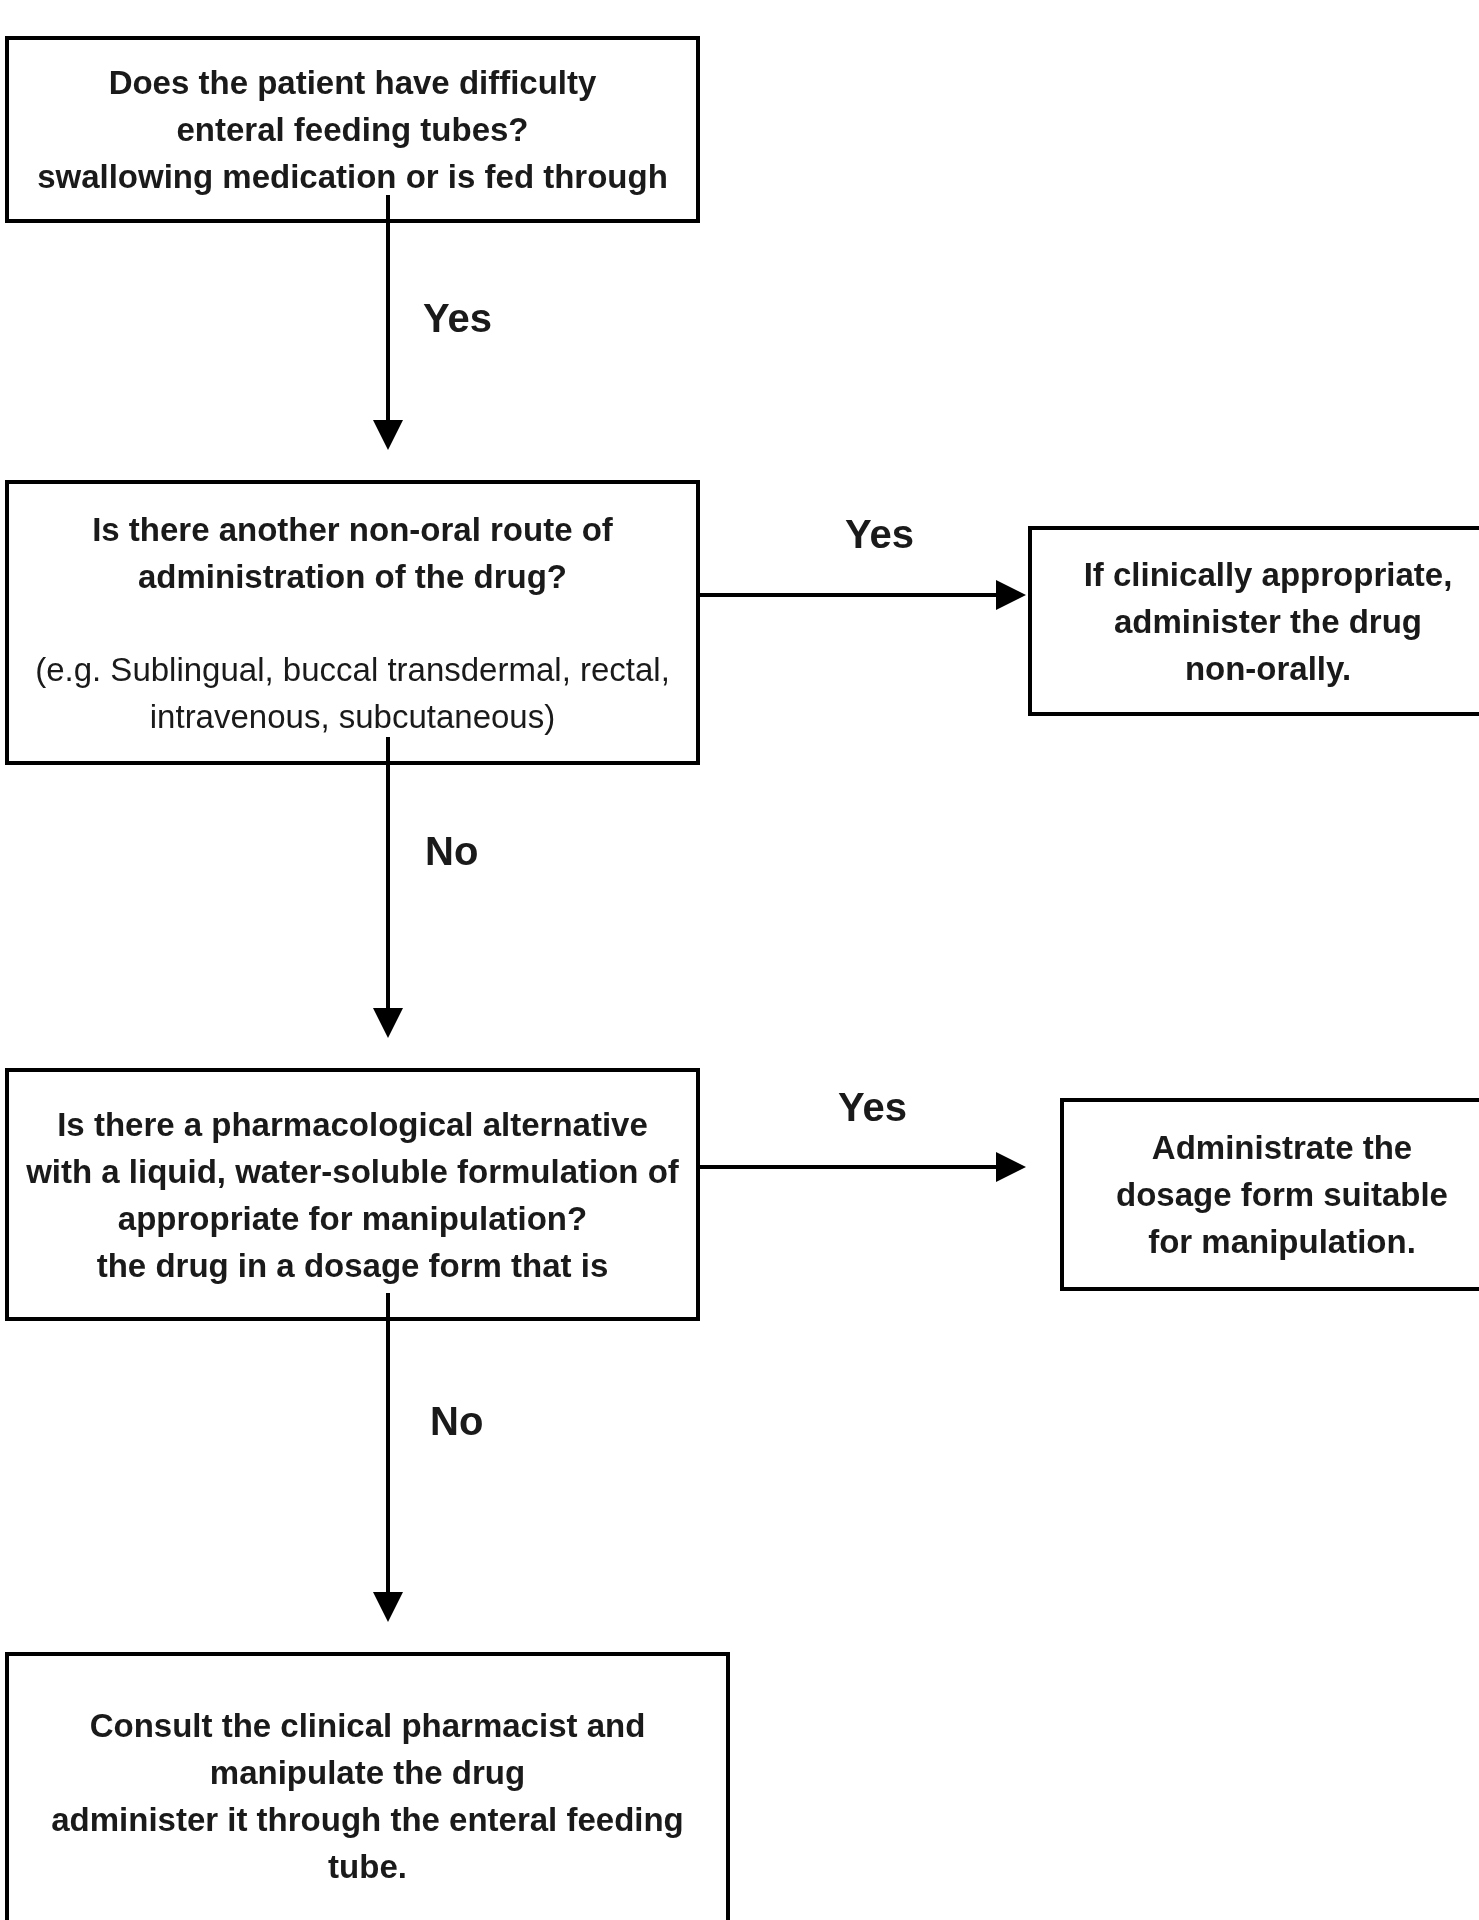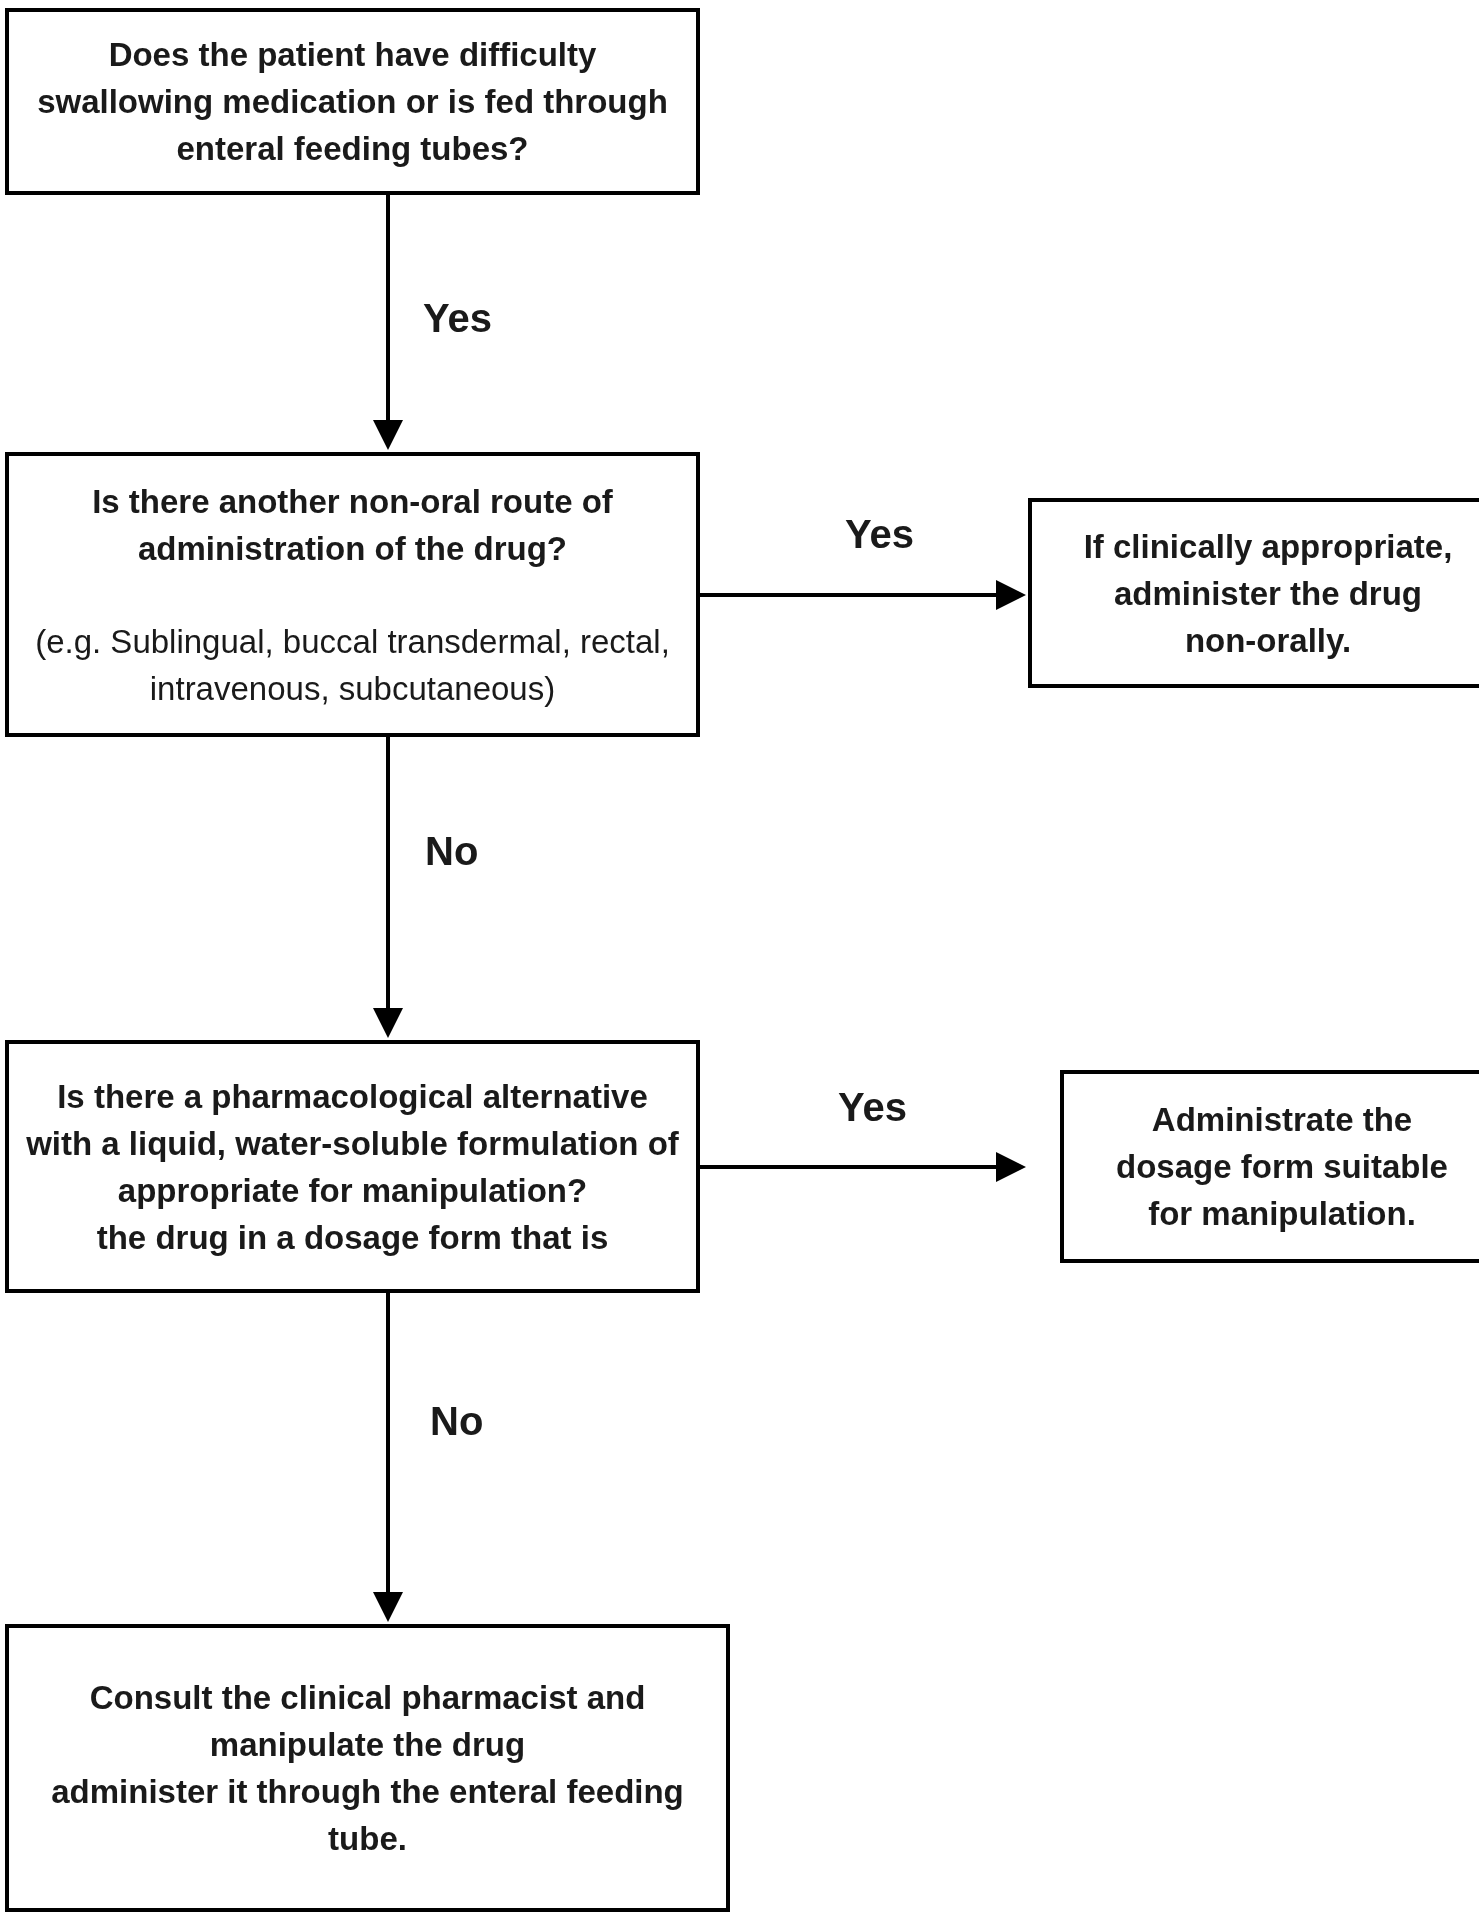--- a/index.html
+++ b/index.html
@@ -18,20 +18,21 @@
     border: 4px solid #000000;
     background: #ffffff;
     display: flex;
     flex-direction: column;
     justify-content: center;
     align-items: center;
     text-align: left;
     font-weight: bold;
     font-size: 33px;
     line-height: 47px;
+    margin-top: 28px;
   }
   .node .line { white-space: nowrap; }
   .node .line.regular { font-weight: normal; }
   .para-gap { height: 46px; }
   .vline { position: absolute; width: 4px; background: #000000; }
   .hline { position: absolute; height: 4px; background: #000000; }
   .ah-down {
     position: absolute; width: 0; height: 0;
     border-left: 15px solid transparent;
     border-right: 15px solid transparent;
@@ -51,22 +52,22 @@
     white-space: nowrap;
   }
 </style>
 </head>
 <body>
 
 <div class="canvas">
 
   <div class="node" style="left:5px; top:8px; width:695px; height:187px;">
     <div class="line">Does the patient have difficulty</div>
+    <div class="line">enteral feeding tubes?</div>
     <div class="line">swallowing medication or is fed through</div>
-    <div class="line">enteral feeding tubes?</div>
   </div>
 
   <div class="vline" style="left:386px; top:195px; height:228px;"></div>
   <div class="ah-down" style="left:373px; top:420px;"></div>
   <div class="edge-label" style="left:423px; top:296px;">Yes</div>
 
   <div class="node" style="left:5px; top:452px; width:695px; height:285px;">
     <div class="line">Is there another non-oral route of</div>
     <div class="line">administration of the drug?</div>
     <div class="para-gap"></div>

